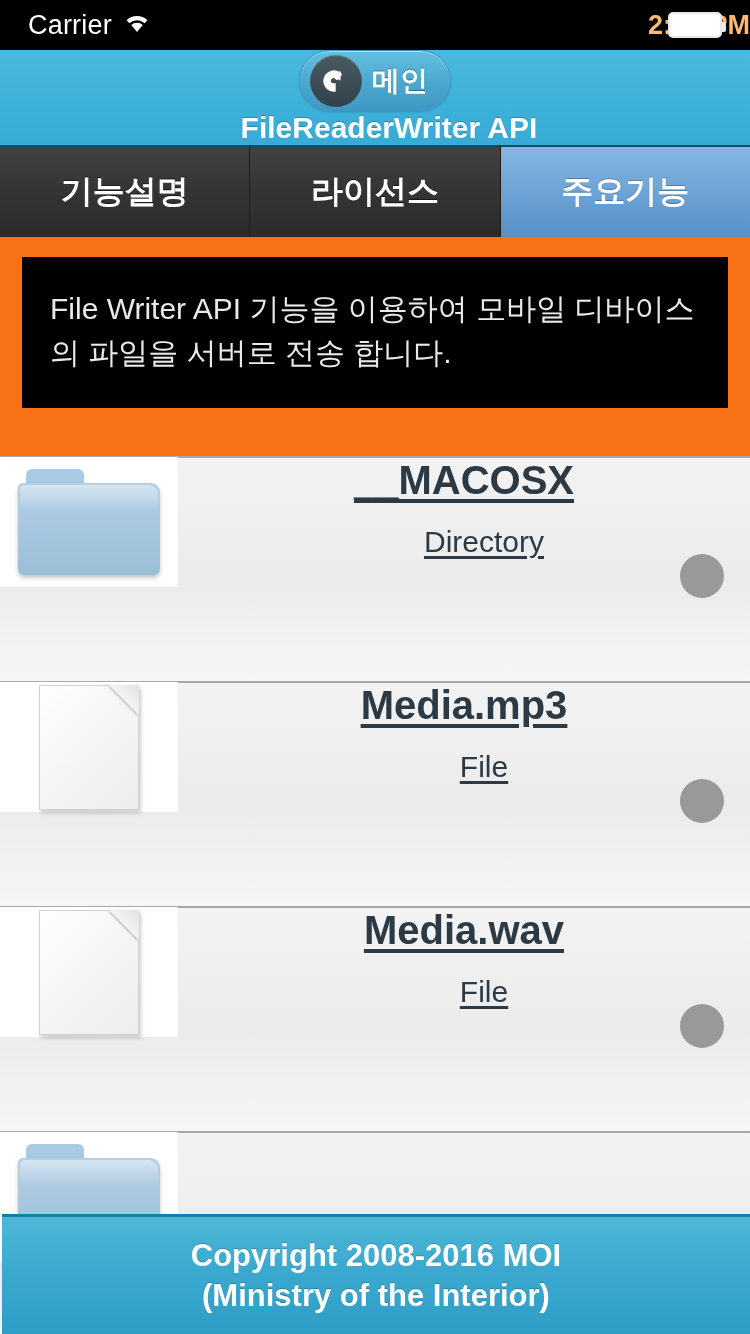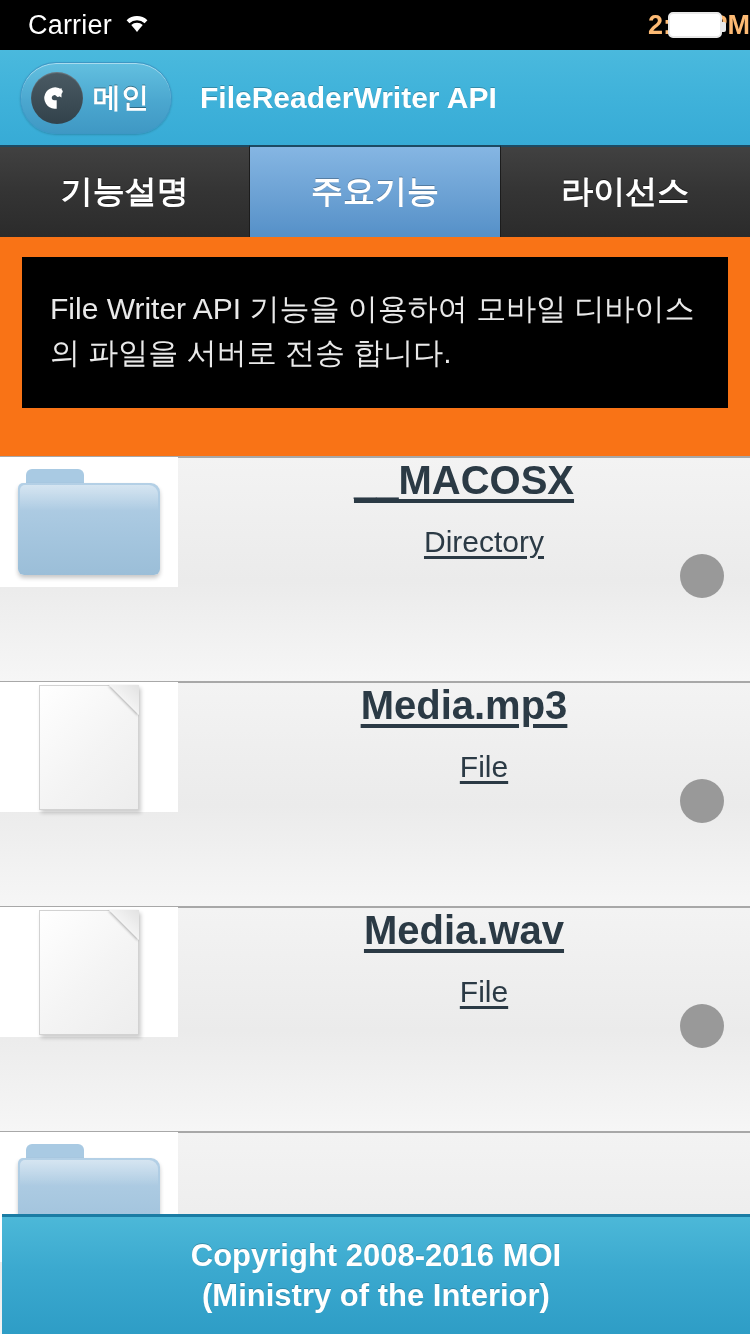--- a/index.html
+++ b/index.html
@@ -47,20 +47,21 @@
     border-radius:0 2px 2px 0;
   }
 
   
   .navbar {
     height:95px;
     background:linear-gradient(to bottom,#4ab9dd 0%,#3fb2da 50%,#37abd6 100%);
     display:flex; align-items:center;
     padding:0 20px;
     position:relative;
+    flex-direction:column;
   }
   .backbtn {
     height:72px;
     min-width:150px;
     border-radius:36px;
     background:linear-gradient(to bottom,#63c0e0 0%,#4ba7cf 55%,#3f98c4 100%);
     border:1px solid #3d97c5;
     box-shadow:inset 0 1px 0 rgba(255,255,255,.45), 0 1px 2px rgba(0,0,0,.18);
     display:flex; align-items:center;
     padding:0 22px 0 10px;
@@ -260,22 +261,22 @@
           <path d="M21.5 7 L21.5 16.5 L13.2 11.8 Z" fill="#fff"></path>
         </svg>
       </span>
       <span class="back-label">메인</span>
     </div>
     <div class="navtitle">FileReaderWriter API</div>
   </div>
 
   <div class="tabbar">
     <div class="tab">기능설명</div>
+    <div class="tab">라이선스</div>
     <div class="tab active">주요기능</div>
-    <div class="tab">라이선스</div>
   </div>
 
   <div class="content">
 
     <div class="descbox">
       <div class="desctext">File Writer API 기능을 이용하여 모바일 디바이스의 파일을 서버로 전송 합니다.</div>
     </div>
 
     <div class="filelist">
 

